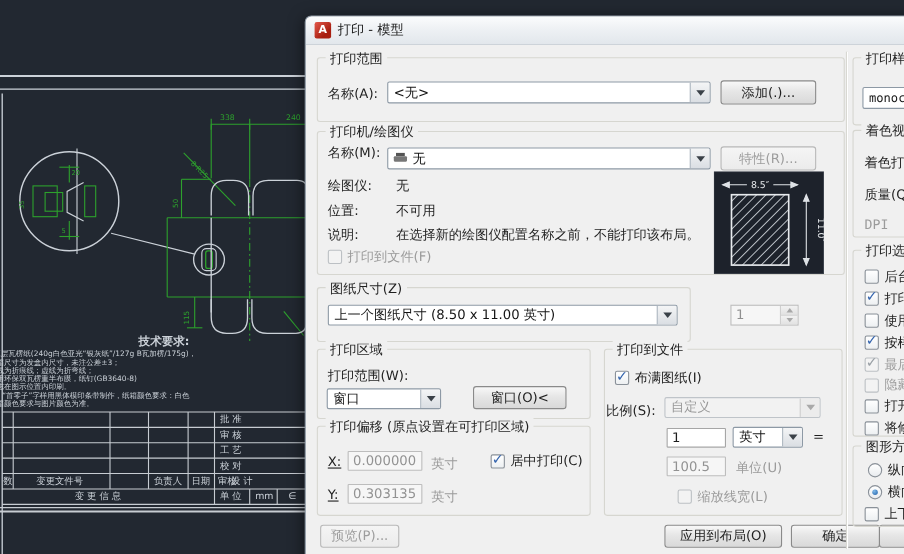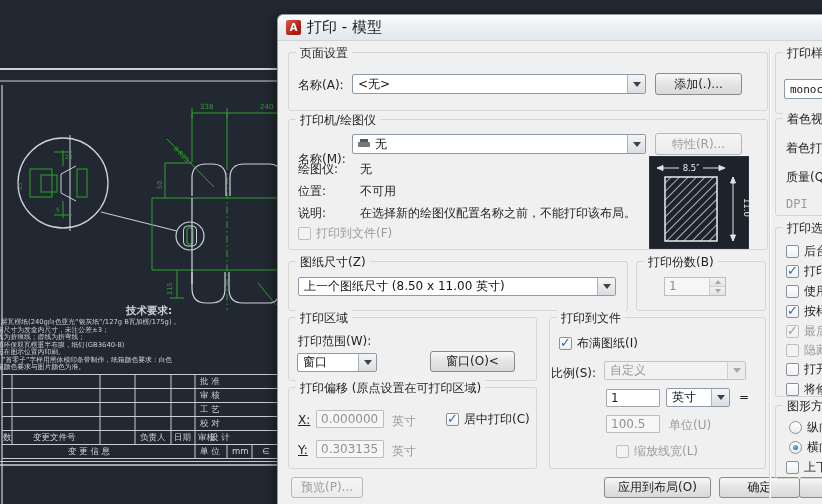--- a/index.html
+++ b/index.html
@@ -12,21 +12,21 @@
           background:#f0f0f0;border:1px solid #8f9aa6;border-radius:6px 6px 0 0;
           box-shadow:0 3px 14px rgba(0,0,0,.55);}
   .titlebar{position:absolute;left:0;top:0;right:0;height:26px;
             background:linear-gradient(#fbfcfd,#eef1f4 45%,#e2e7ec);
             border-bottom:1px solid #cdd3d9;border-radius:6px 6px 0 0;
             display:flex;align-items:center;gap:6px;padding-left:8px;box-sizing:border-box;}
   .acad-icon{width:15px;height:15px;border-radius:2px;
              background:linear-gradient(135deg,#e2584a,#a81e10 70%);
              display:flex;align-items:center;justify-content:center;}
   .acad-icon::after{content:"A";color:#fff;font-size:10px;font-weight:bold;font-family:"DejaVu Sans",sans-serif;}
-  .title-text{font-size:15px;color:#1c1c1c;}
+  .title-text{font-size:12px;color:#1c1c1c;}
 
   .grp{position:absolute;border:1px solid #d6d6d0;border-radius:3px;}
   .grp-lbl{position:absolute;top:-8px;left:7px;background:#f0f0f0;padding:0 4px;
            font-size:12px;color:#1f1f1f;white-space:nowrap;}
   .lbl{position:absolute;font-size:12px;color:#1f1f1f;white-space:nowrap;}
   .lbl.dim{color:#9b9b9b;}
   .val{white-space:nowrap;overflow:hidden;}
 
   .combo{position:absolute;background:#fff;border:1px solid #8d99a5;border-radius:2px;
          display:flex;align-items:center;font-size:12px;color:#141414;
@@ -210,35 +210,35 @@
   </svg>
 
   <div class="dialog">
 
     <div class="titlebar">
       <span class="acad-icon"></span>
       <span class="title-text">打印 - 模型</span>
     </div>
 
     <div class="grp" style="left:10px;top:37px;width:478px;height:57px;">
-      <span class="grp-lbl">页面设置</span>
+      <span class="grp-lbl">打印范围</span>
     </div>
     <span class="lbl" style="left:20px;top:62px;">名称(A):</span>
     <div class="combo" style="left:74px;top:59px;width:294px;height:20px;">
       <span class="val">&lt;无&gt;</span>
       <span class="arrowbtn">
           <span class="tri"></span>
         </span>
     </div>
     <div class="btn" style="left:377px;top:58px;width:87px;height:22px;">添加(.)...</div>
 
     <div class="grp" style="left:10px;top:104px;width:478px;height:129px;">
       <span class="grp-lbl">打印机/绘图仪</span>
     </div>
-    <span class="lbl" style="left:20px;top:136px;">名称(M):</span>
+    <span class="lbl" style="left:20px;top:116px;">名称(M):</span>
     <div class="combo" style="left:74px;top:119px;width:294px;height:20px;">
       <span class="printer-glyph"></span>
       <span class="val">无</span>
       <span class="arrowbtn">
           <span class="tri"></span>
         </span>
     </div>
     <div class="btn disabled" style="left:377px;top:118px;width:87px;height:22px;">特性(R)...</div>
 
     <span class="lbl" style="left:20px;top:146px;">绘图仪:</span>
@@ -276,40 +276,37 @@
     <div class="grp" style="left:10px;top:246px;width:338px;height:48px;">
       <span class="grp-lbl">图纸尺寸(Z)</span>
     </div>
     <div class="combo" style="left:20px;top:262px;width:318px;height:19px;">
       <span class="val">上一个图纸尺寸  (8.50 x 11.00 英寸)</span>
       <span class="arrowbtn">
           <span class="tri"></span>
         </span>
     </div>
 
-    <div class="grp" style="left:358px;top:246px;width:128px;height:48px;">
-      <span class="grp-lbl">打印份数(B)</span>
-    </div>
     <div class="spin" style="left:386px;top:262px;width:62px;height:19px;">
       <span class="val">1</span>
       <span class="btns">
         <div>
             <span class="microtri-up"></span>
           </div>
         <div>
             <span class="microtri-dn"></span>
           </div>
       </span>
     </div>
 
     <div class="grp" style="left:10px;top:302px;width:247px;height:62px;">
       <span class="grp-lbl">打印区域</span>
     </div>
     <span class="lbl" style="left:20px;top:318px;text-align:right;">打印范围(W):</span>
-    <div class="combo" style="left:19px;top:338px;width:80px;height:19px;text-align:center;">
+    <div class="combo" style="left:19px;top:338px;width:104px;height:19px;text-align:center;">
       <span class="val">窗口</span>
       <span class="arrowbtn">
           <span class="tri"></span>
         </span>
     </div>
     <div class="btn" style="left:152px;top:336px;width:85px;height:21px;">窗口(O)&lt;</div>
 
     <div class="grp" style="left:10px;top:372px;width:247px;height:80px;">
       <span class="grp-lbl">打印偏移 (原点设置在可打印区域)</span>
     </div>

